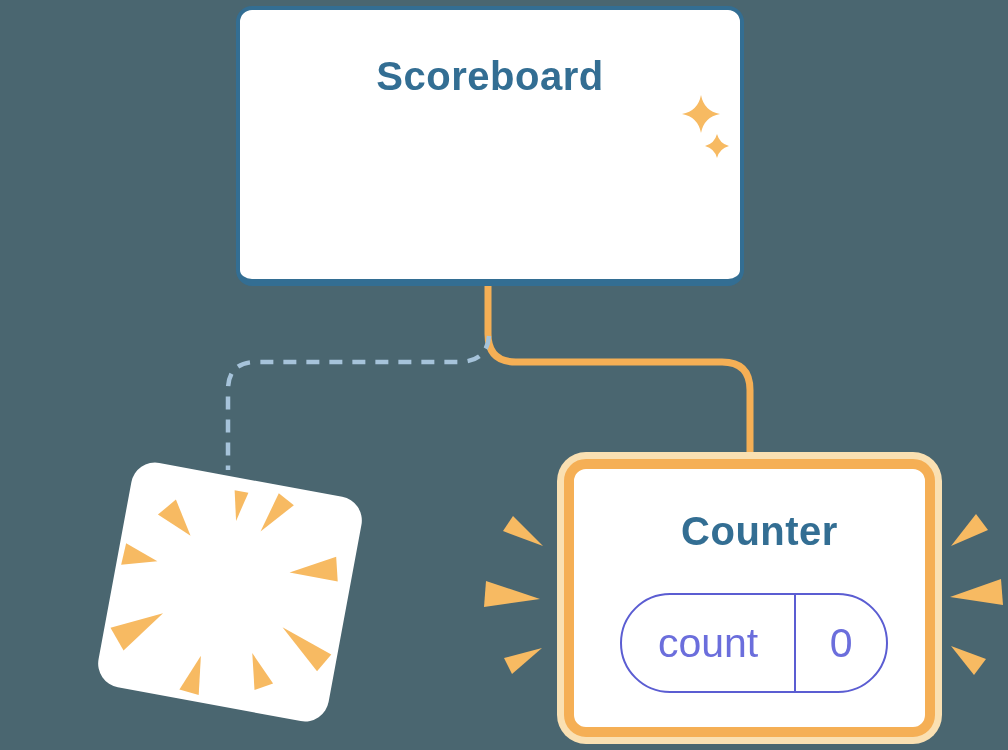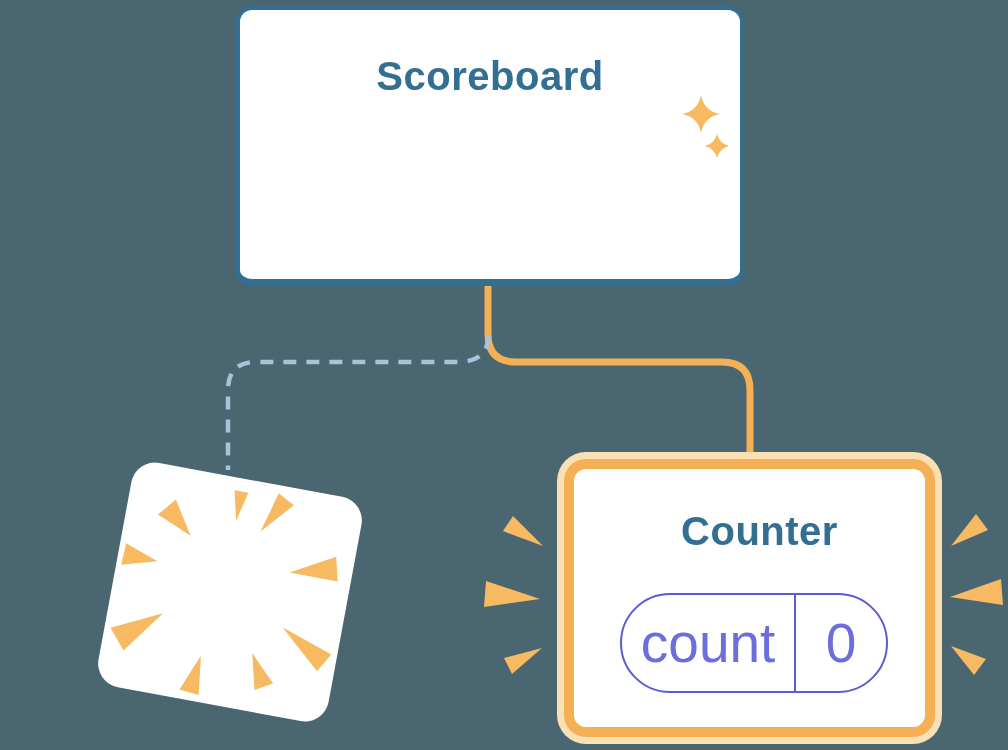--- a/index.html
+++ b/index.html
@@ -110,21 +110,21 @@
     box-shadow: 0 0 0 7px var(--orange-glow);
     z-index: 2;
   }
   .counter-card .card-title { margin-top: 40px; margin-left: 20px; }
   .state-pill.plain {
     left: 46px; top: 124px;
     width: 268px; height: 100px;
     border: 2px solid var(--purple);
     border-radius: 50px;
   }
-  .state-pill.plain .cell { font-size: 55px; }
+  .state-pill.plain .cell { font-size: 41px; }
   .state-pill.plain .cell-key {
     width: 66%;
     border-right: 2px solid var(--purple);
   }
   .state-pill.plain .cell-value { width: 34%; }
 </style>
 </head>
 <body>
 
 <div class="stage">

